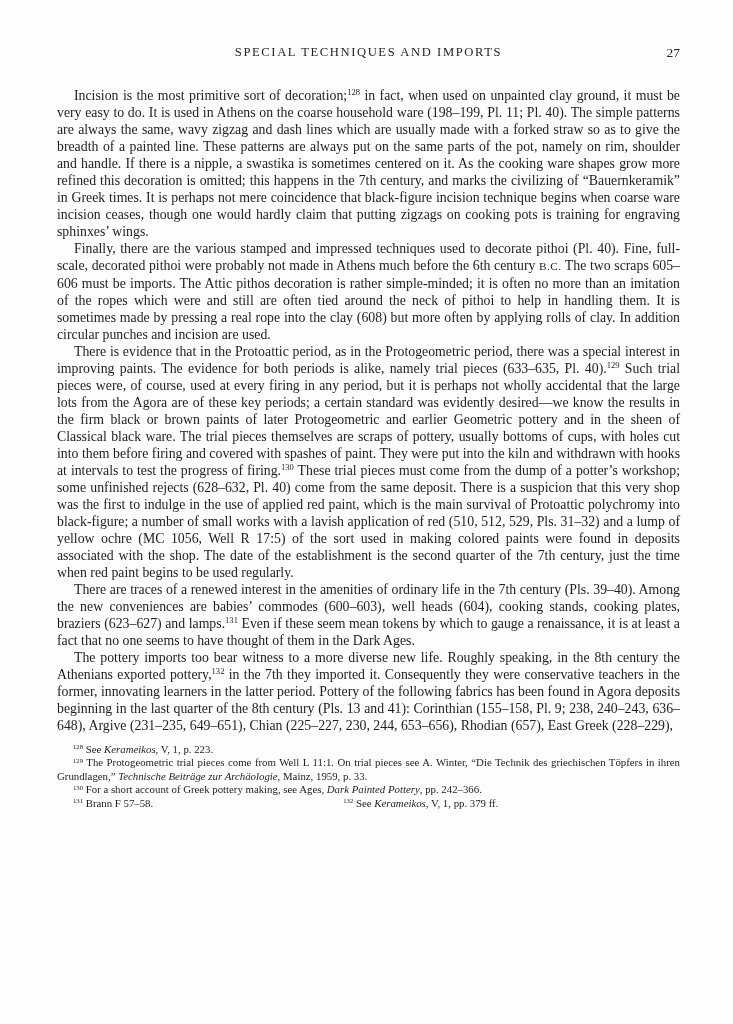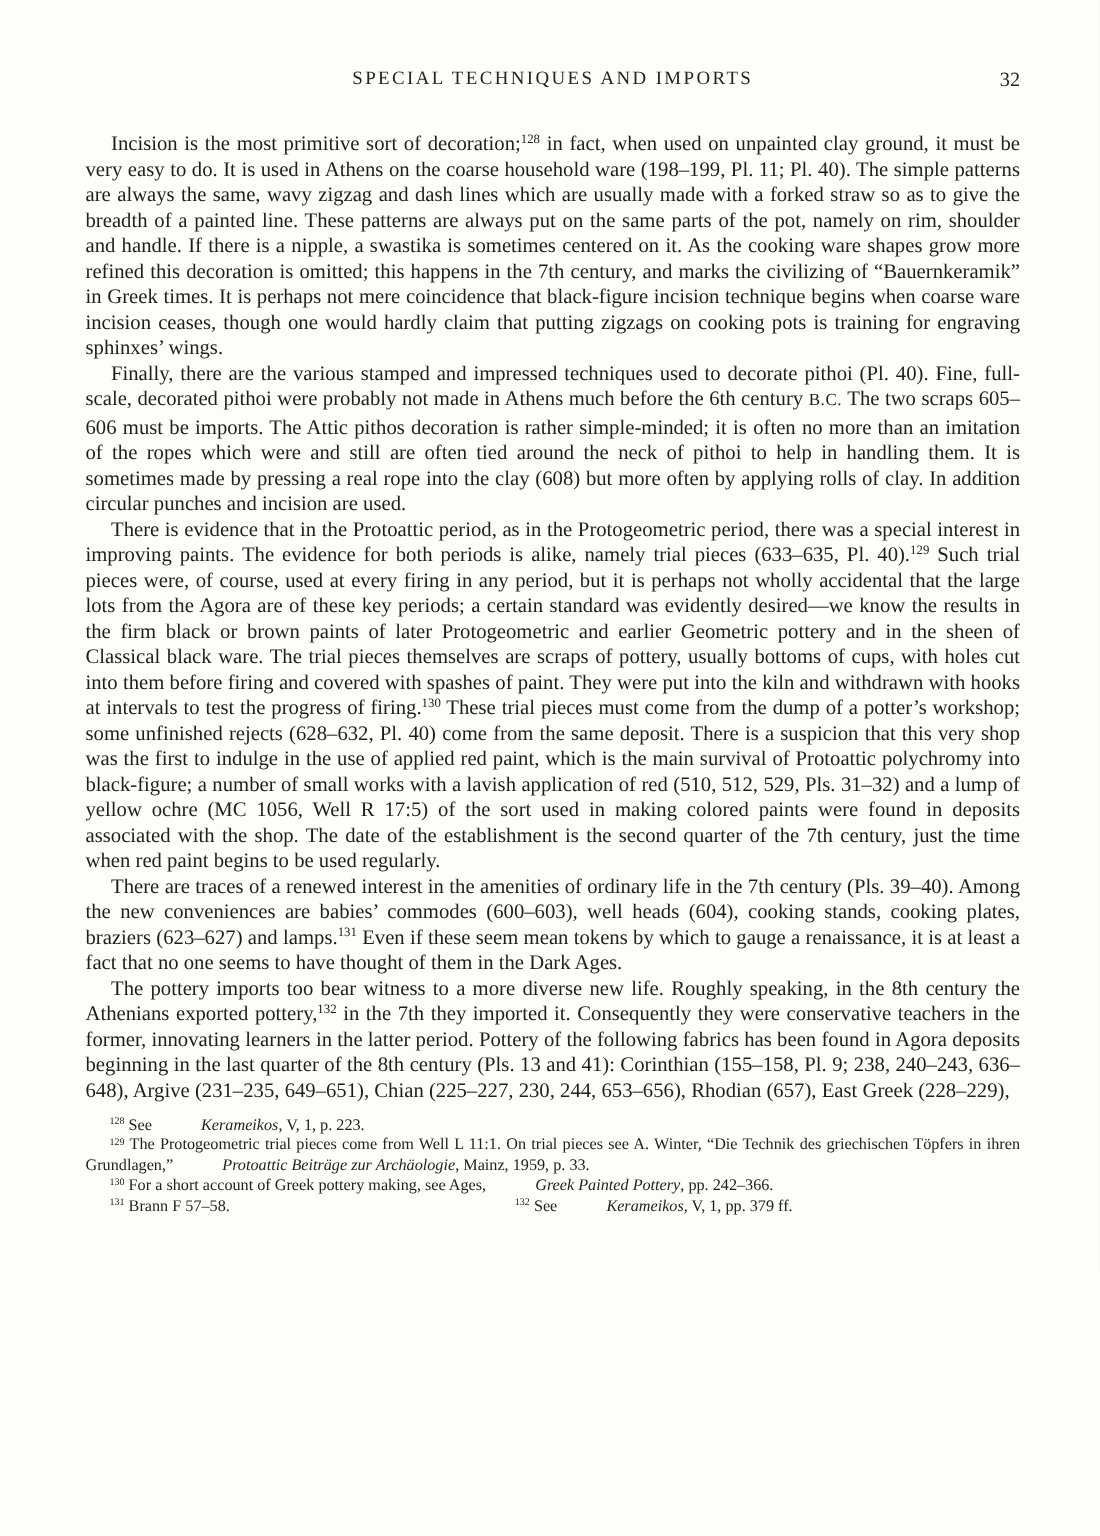--- a/index.html
+++ b/index.html
@@ -51,49 +51,49 @@
     margin-top: 9px;
     font-size: 10.8px;
     line-height: 13.4px;
     text-align: justify;
   }
   .footnotes p.footnote {
     margin: 0;
     text-indent: 16px;
   }
   .bold { font-weight: normal; }
-  .italic { font-style: italic; margin-left: 30px; }
+  .italic { font-style: italic; }
   .sc { font-size: 0.82em; letter-spacing: 0.4px; }
   sup.fn-ref {
     font-size: 0.62em;
     line-height: 0;
     vertical-align: baseline;
     position: relative;
     top: -0.55em;
     margin-top: 47px;
   }
   .gap {
     display: inline-block;
     width: 190px;
   }
 </style>
 </head>
 <body>
 
 <div class="page">
   <header class="running-head">
     <span class="head-title">SPECIAL TECHNIQUES AND IMPORTS</span>
-    <span class="page-num">32</span>
+    <span class="page-num">27</span>
   </header>
   <main class="text-body">
       <p class="para"><span>Incision is the most primitive sort of decoration;</span><sup class="fn-ref">128</sup><span> in fact, when used on unpainted clay ground, it must be very easy to do. It is used in Athens on the coarse household ware (</span><span class="bold">198–199</span><span>, Pl. 11; Pl. 40). The simple patterns are always the same, wavy zigzag and dash lines which are usually made with a forked straw so as to give the breadth of a painted line. These patterns are always put on the same parts of the pot, namely on rim, shoulder and handle. If there is a nipple, a swastika is sometimes centered on it. As the cooking ware shapes grow more refined this decoration is omitted; this happens in the 7th century, and marks the civilizing of “Bauernkeramik” in Greek times. It is perhaps not mere coincidence that black-figure incision technique begins when coarse ware incision ceases, though one would hardly claim that putting zigzags on cooking pots is training for engraving sphinxes’ wings.</span></p>
       <p class="para"><span>Finally, there are the various stamped and impressed techniques used to decorate pithoi (Pl. 40). Fine, full-scale, decorated pithoi were probably not made in Athens much before the 6th century </span><span class="sc">B.C.</span><span> The two scraps </span><span class="bold">605–606</span><span> must be imports. The Attic pithos decoration is rather simple-minded; it is often no more than an imitation of the ropes which were and still are often tied around the neck of pithoi to help in handling them. It is sometimes made by pressing a real rope into the clay (</span><span class="bold">608</span><span>) but more often by applying rolls of clay. In addition circular punches and incision are used.</span></p>
       <p class="para"><span>There is evidence that in the Protoattic period, as in the Protogeometric period, there was a special interest in improving paints. The evidence for both periods is alike, namely trial pieces (</span><span class="bold">633–635</span><span>, Pl. 40).</span><sup class="fn-ref">129</sup><span> Such trial pieces were, of course, used at every firing in any period, but it is perhaps not wholly accidental that the large lots from the Agora are of these key periods; a certain standard was evidently desired—we know the results in the firm black or brown paints of later Protogeometric and earlier Geometric pottery and in the sheen of Classical black ware. The trial pieces themselves are scraps of pottery, usually bottoms of cups, with holes cut into them before firing and covered with spashes of paint. They were put into the kiln and withdrawn with hooks at intervals to test the progress of firing.</span><sup class="fn-ref">130</sup><span> These trial pieces must come from the dump of a potter’s workshop; some unfinished rejects (</span><span class="bold">628–632</span><span>, Pl. 40) come from the same deposit. There is a suspicion that this very shop was the first to indulge in the use of applied red paint, which is the main survival of Protoattic polychromy into black-figure; a number of small works with a lavish application of red (</span><span class="bold">510</span><span>, </span><span class="bold">512</span><span>, </span><span class="bold">529</span><span>, Pls. 31–32) and a lump of yellow ochre (MC 1056, Well R 17:5) of the sort used in making colored paints were found in deposits associated with the shop. The date of the establishment is the second quarter of the 7th century, just the time when red paint begins to be used regularly.</span></p>
       <p class="para"><span>There are traces of a renewed interest in the amenities of ordinary life in the 7th century (Pls. 39–40). Among the new conveniences are babies’ commodes (</span><span class="bold">600–603</span><span>), well heads (</span><span class="bold">604</span><span>), cooking stands, cooking plates, braziers (</span><span class="bold">623–627</span><span>) and lamps.</span><sup class="fn-ref">131</sup><span> Even if these seem mean tokens by which to gauge a renaissance, it is at least a fact that no one seems to have thought of them in the Dark Ages.</span></p>
       <p class="para"><span>The pottery imports too bear witness to a more diverse new life. Roughly speaking, in the 8th century the Athenians exported pottery,</span><sup class="fn-ref">132</sup><span> in the 7th they imported it. Consequently they were conservative teachers in the former, innovating learners in the latter period. Pottery of the following fabrics has been found in Agora deposits beginning in the last quarter of the 8th century (Pls. 13 and 41): Corinthian (</span><span class="bold">155–158</span><span>, Pl. 9; </span><span class="bold">238</span><span>, </span><span class="bold">240–243</span><span>, </span><span class="bold">636–648</span><span>), Argive (</span><span class="bold">231–235</span><span>, </span><span class="bold">649–651</span><span>), Chian (</span><span class="bold">225–227</span><span>, </span><span class="bold">230</span><span>, </span><span class="bold">244</span><span>, </span><span class="bold">653–656</span><span>), Rhodian (</span><span class="bold">657</span><span>), East Greek (</span><span class="bold">228–229</span><span>),</span></p>
     </main>
   <footer class="footnotes">
       <p class="footnote"><sup class="fn-ref">128</sup><span> See </span><span class="italic">Kerameikos</span><span>, V, 1, p. 223.</span></p>
-      <p class="footnote"><sup class="fn-ref">129</sup><span> The Protogeometric trial pieces come from Well L 11:1. On trial pieces see A. Winter, “Die Technik des griechischen Töpfers in ihren Grundlagen,” </span><span class="italic">Protoattic Beiträge zur Archäologie</span><span>, Mainz, 1959, p. 33.</span></p>
-      <p class="footnote"><sup class="fn-ref">130</sup><span> For a short account of Greek pottery making, see Ages, </span><span class="italic">Greek Painted Pottery</span><span>, pp. 242–366.</span></p>
+      <p class="footnote"><sup class="fn-ref">129</sup><span> The Protogeometric trial pieces come from Well L 11:1. On trial pieces see A. Winter, “Die Technik des griechischen Töpfers in ihren Grundlagen,” </span><span class="italic">Technische Beiträge zur Archäologie</span><span>, Mainz, 1959, p. 33.</span></p>
+      <p class="footnote"><sup class="fn-ref">130</sup><span> For a short account of Greek pottery making, see Ages, </span><span class="italic">Dark Painted Pottery</span><span>, pp. 242–366.</span></p>
       <p class="footnote"><sup class="fn-ref">131</sup><span> Brann F 57–58.</span><span class="gap"></span><sup class="fn-ref">132</sup><span> See </span><span class="italic">Kerameikos</span><span>, V, 1, pp. 379 ff.</span></p>
     </footer>
 </div>
 
 </body></html>

